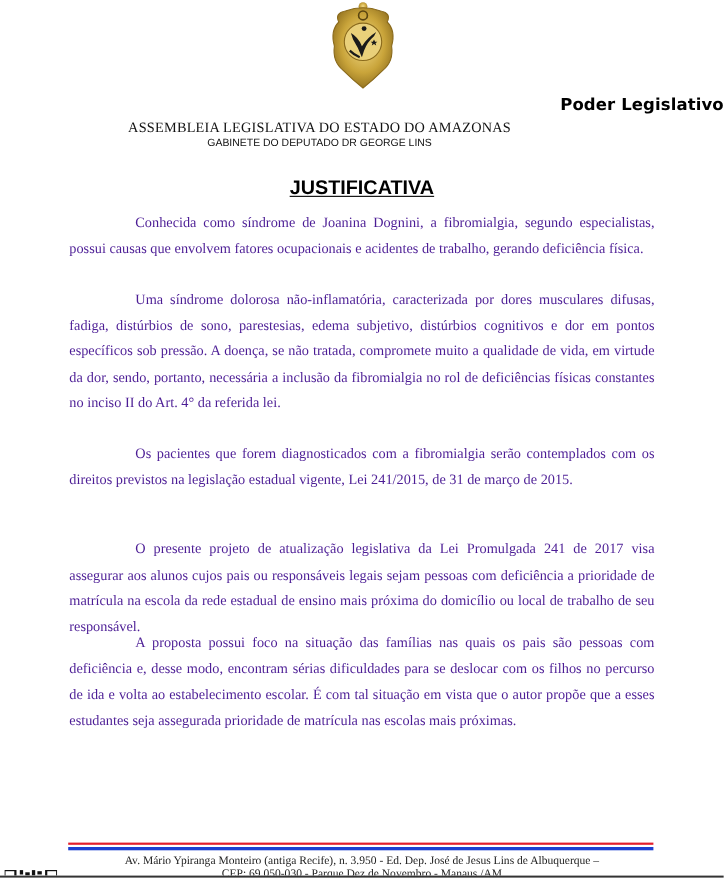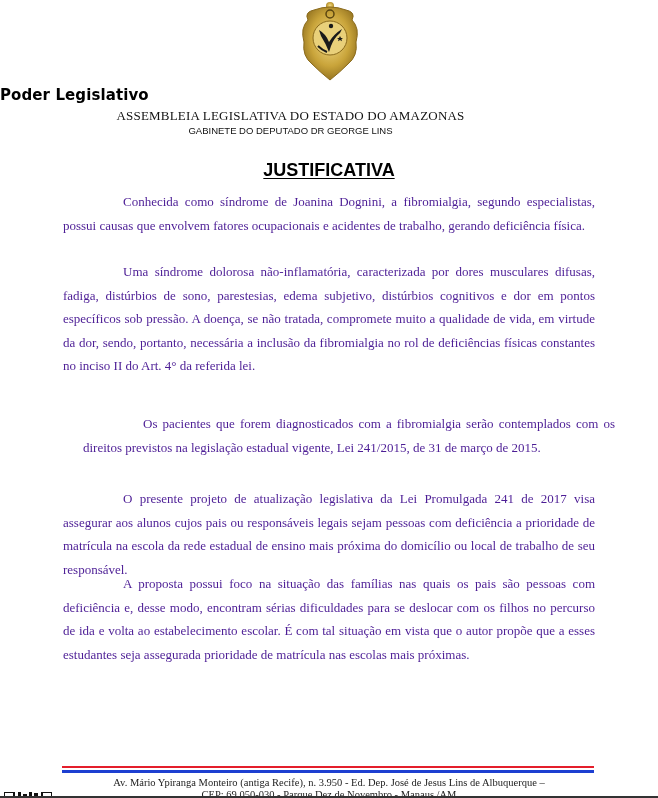--- a/index.html
+++ b/index.html
@@ -5,21 +5,21 @@
     html, body { margin: 0; padding: 0; }
     body {
       width: 658px; height: 798px; overflow: hidden; position: relative;
       background: #ffffff; color: #000;
       font-family: "Liberation Sans", sans-serif;
     }
     .emblem {
       position: absolute; left: 294px; top: 0px; width: 72px; height: 82px;
     }
     .hdr-title {
-      position: absolute; top: 86px; left: 0; width: 658px; text-align: left;
+      position: absolute; top: 86px; left: 0; width: 658px; text-align: right;
       font-family: "DejaVu Sans", sans-serif; font-weight: bold; font-size: 15px;
       letter-spacing: 0.1px;
     }
     .hdr-assembly {
       position: absolute; top: 108px; left: 0; width: 581px; text-align: center;
       font-family: "Liberation Serif", serif; font-size: 13px; color: #111;
       letter-spacing: 0.2px;
     }
     .hdr-office {
       position: absolute; top: 125px; left: 0; width: 581px; text-align: center;
@@ -30,21 +30,21 @@
       font-family: "Liberation Sans", sans-serif; font-weight: bold; font-size: 18px;
       text-decoration: underline; text-underline-offset: 2px;
     }
     .para {
       position: absolute; left: 63px; width: 532px; margin: 0;
       font-family: Liberation Serif, serif; font-size: 13px;
       line-height: 23.5px; text-align: justify; text-indent: 60px; color: #4c1d95;
     }
     .p1 { top: 190px; }
     .p2 { top: 260px; }
-    .p3 { top: 412px; margin-left: 20px; }
+    .p3 { top: 400px; }
     .p4 { top: 487px; }
     .p5 { top: 572px; }
     .rule-red {
       position: absolute; left: 62px; width: 532px; top: 766px; height: 2px; background: #e41e2b;
     }
     .rule-blue {
       position: absolute; left: 62px; width: 532px; top: 770px; height: 3px; background: #1d3fd1;
     }
     .footer-line1 {
       position: absolute; top: 777px; left: 0; width: 658px; text-align: center;

